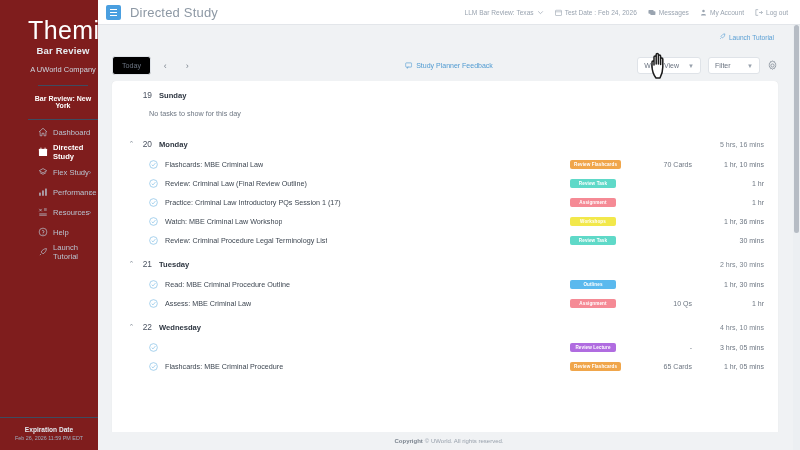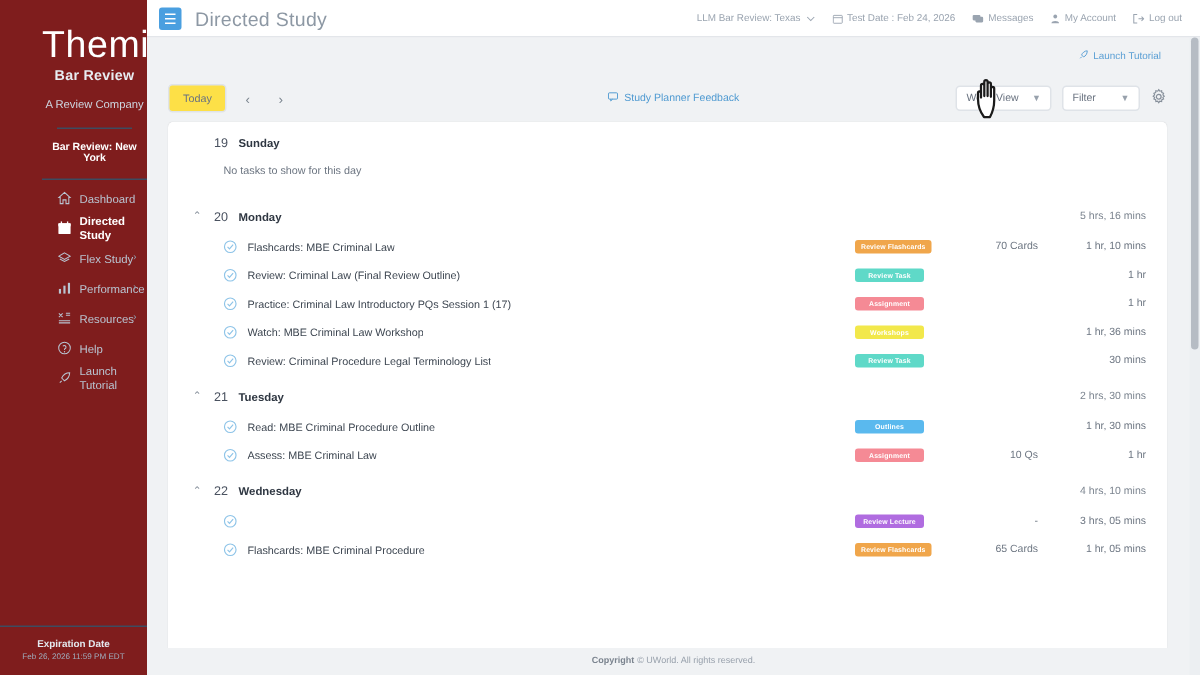--- a/index.html
+++ b/index.html
@@ -108,21 +108,21 @@
     font-size: 6.6px; color: #5a9fd4; display: flex; align-items: center; gap: 3px;
     cursor: pointer;
   }
 
   
   .toolbar {
     height: 31px; display: flex; align-items: center;
     padding: 0 22px 0 14px; flex: 0 0 31px; position: relative;
   }
   .btn-today {
-    background: #fde047; border: 1px solid #dfe3e8; border-radius: 3px;
+    background: #000000; border: 1px solid #dfe3e8; border-radius: 3px;
     font-size: 7.2px; color: #6a7380; padding: 4px 9px; cursor: pointer;
   }
   .arrow-btn {
     width: 16px; height: 16px; display: flex; align-items: center; justify-content: center;
     color: #7b858f; font-size: 9px; cursor: pointer; margin-left: 6px;
   }
   .planner-feedback {
     position: absolute; left: 50%; transform: translateX(-50%);
     font-size: 7px; color: #4f9ad1; display: flex; align-items: center; gap: 4px;
     cursor: pointer;
@@ -222,21 +222,21 @@
 </style>
 </head>
 <body>
 
 <div class="app">
 
   <aside class="sidebar">
     <div class="brand">
       <div class="brand-themis">Themis</div>
       <div class="brand-bar">Bar Review</div>
-      <div class="brand-uworld">A Review Company</div>
+      <div class="brand-uworld">A UWorld Company</div>
       <div class="brand-sep"></div>
       <div class="brand-state">Bar Review: New York</div>
     </div>
     <div class="nav-sep"></div>
 
     <nav class="nav">
       <div class="nav-item">
         <span class="ic">
           <svg width="10" height="10" viewBox="0 0 16 16">
               <path d="M8 2 L14 7.5 L12.6 7.5 L12.6 14 L9.6 14 L9.6 10 L6.4 10 L6.4 14 L3.4 14 L3.4 7.5 L2 7.5 Z" fill="none" stroke="#b9c4d1" stroke-width="1.1"></path>

